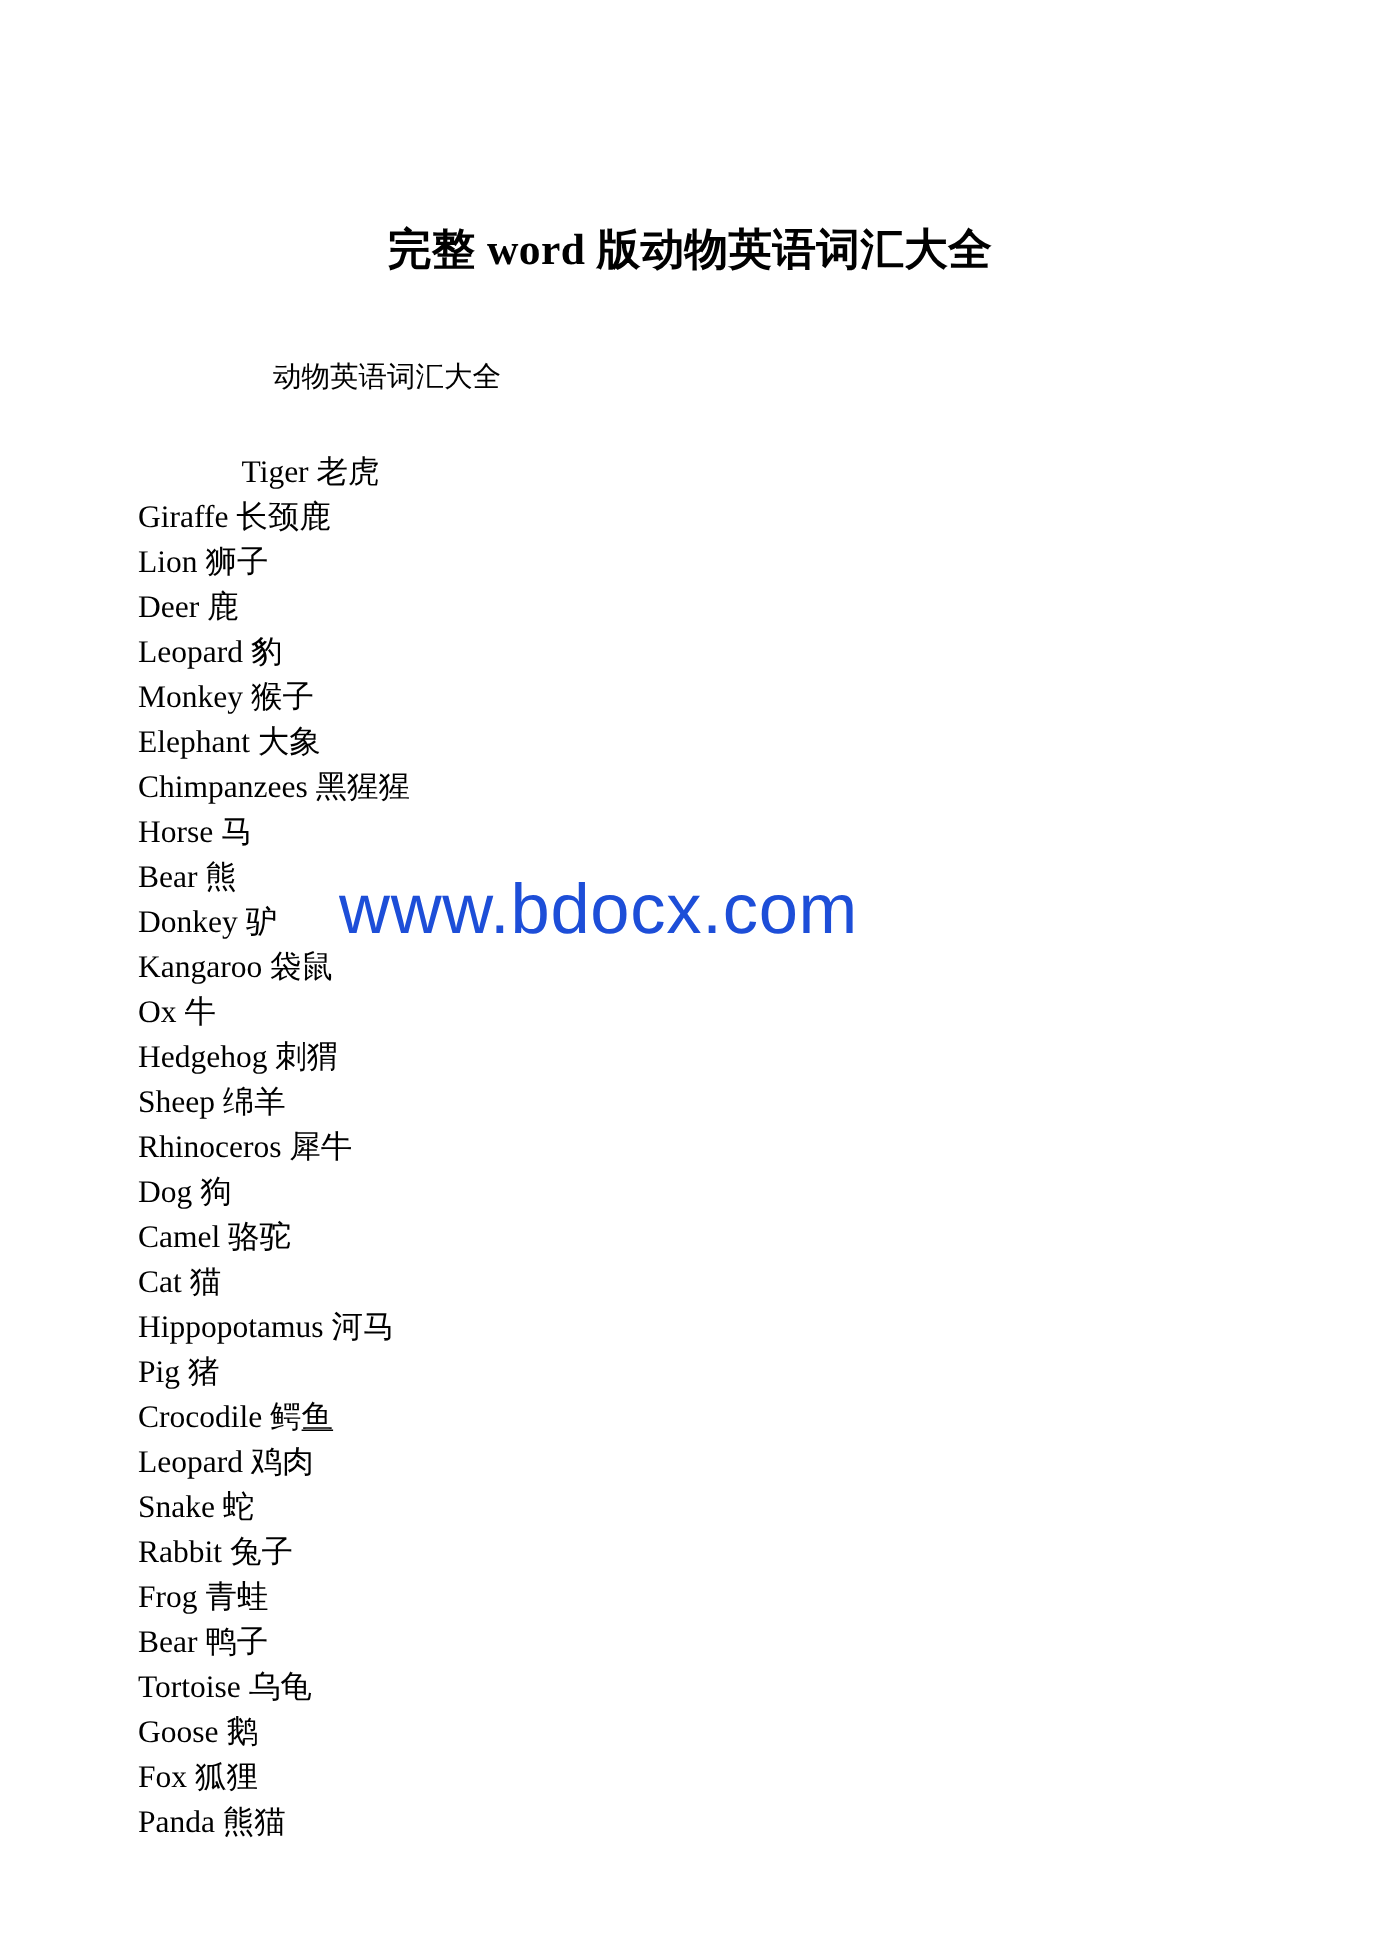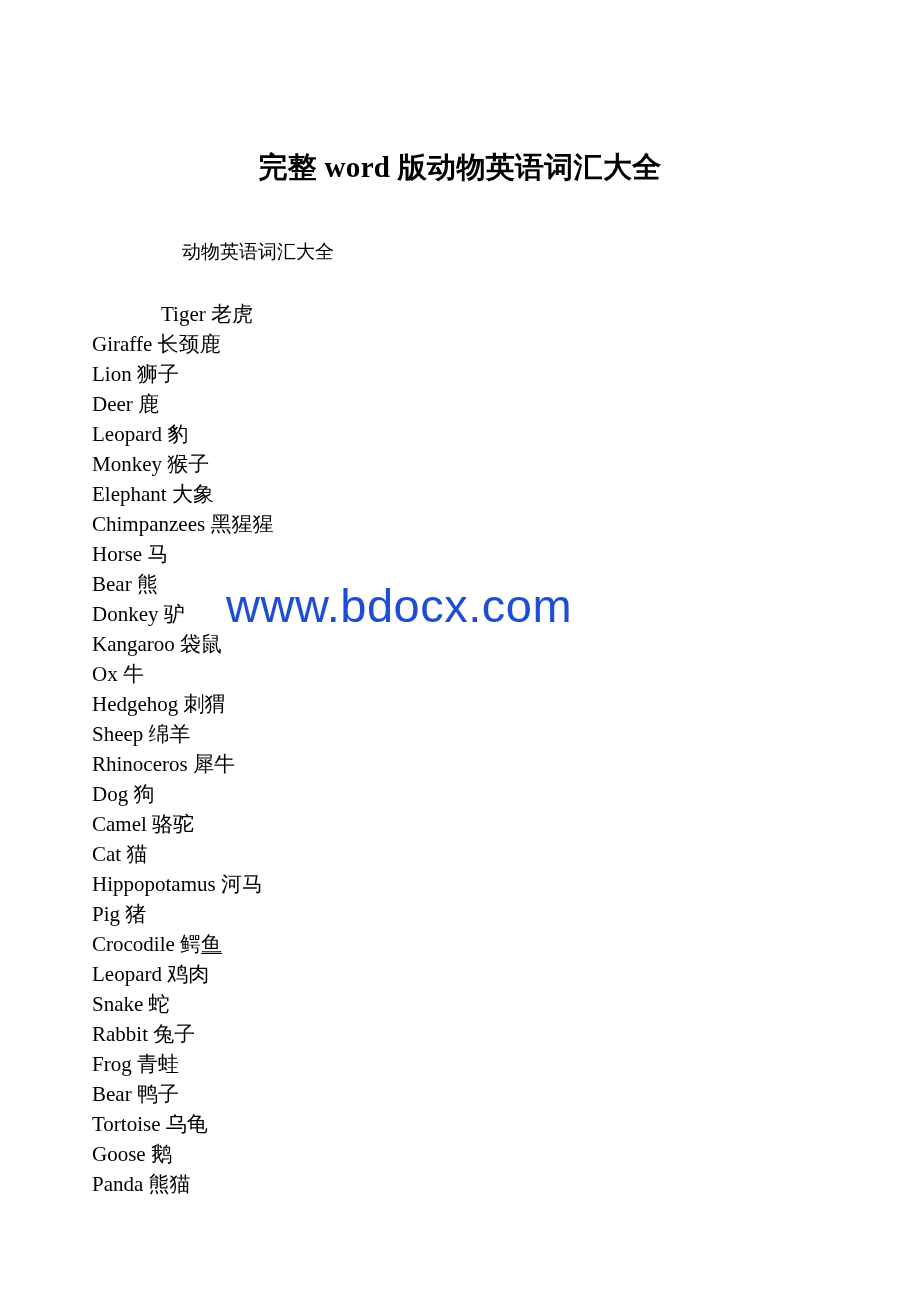--- a/index.html
+++ b/index.html
@@ -130,17 +130,18 @@
         <li class="vocab-item"><span>Hippopotamus</span> <span>河马</span></li>
         <li class="vocab-item"><span>Pig</span> <span>猪</span></li>
         <li class="vocab-item"><span>Crocodile</span> <span>鳄</span><span class="cn-underline">鱼</span></li>
         <li class="vocab-item"><span>Leopard</span> <span>鸡肉</span></li>
         <li class="vocab-item"><span>Snake</span> <span>蛇</span></li>
         <li class="vocab-item"><span>Rabbit</span> <span>兔子</span></li>
         <li class="vocab-item"><span>Frog</span> <span>青蛙</span></li>
         <li class="vocab-item"><span>Bear</span> <span>鸭子</span></li>
         <li class="vocab-item"><span>Tortoise</span> <span>乌龟</span></li>
         <li class="vocab-item"><span>Goose</span> <span>鹅</span></li>
+        <li class="vocab-item"><span>Fox</span> <span>狐狸</span></li>
         <li class="vocab-item"><span>Panda</span> <span>熊猫</span></li>
       </ul>
 
   </div>
 </div>
 
 </body></html>

